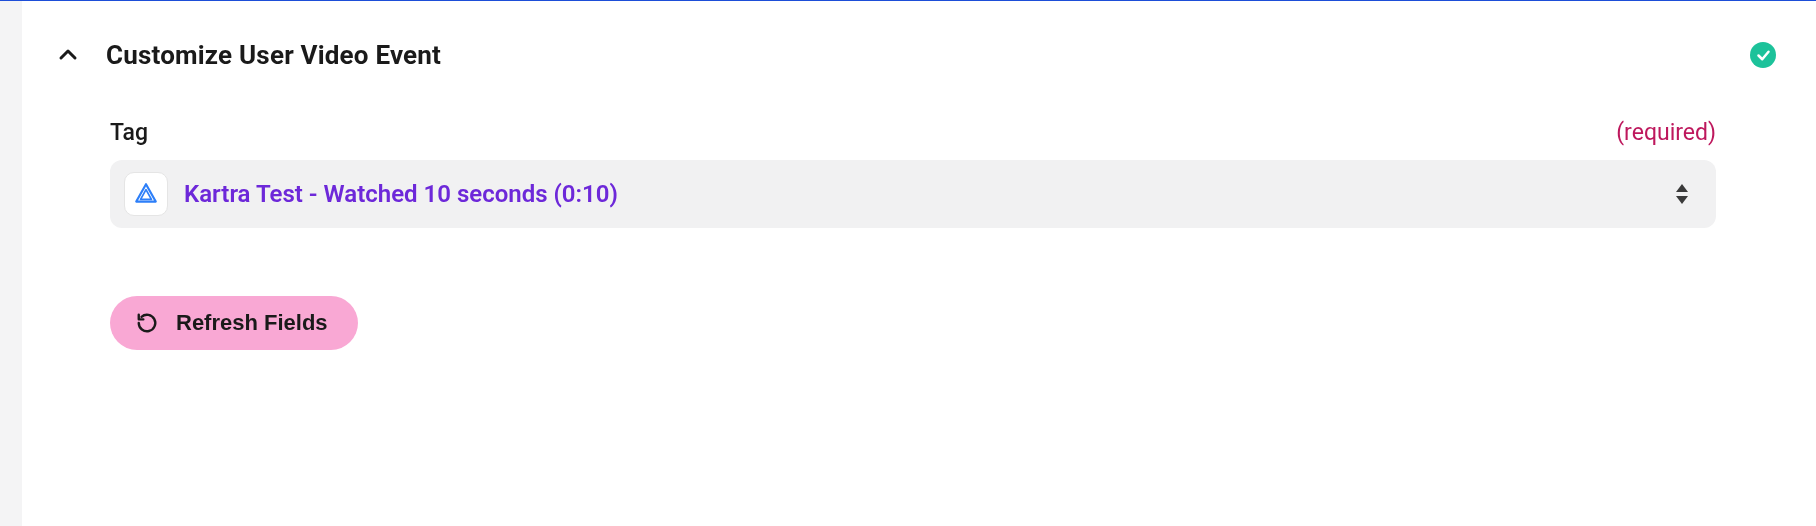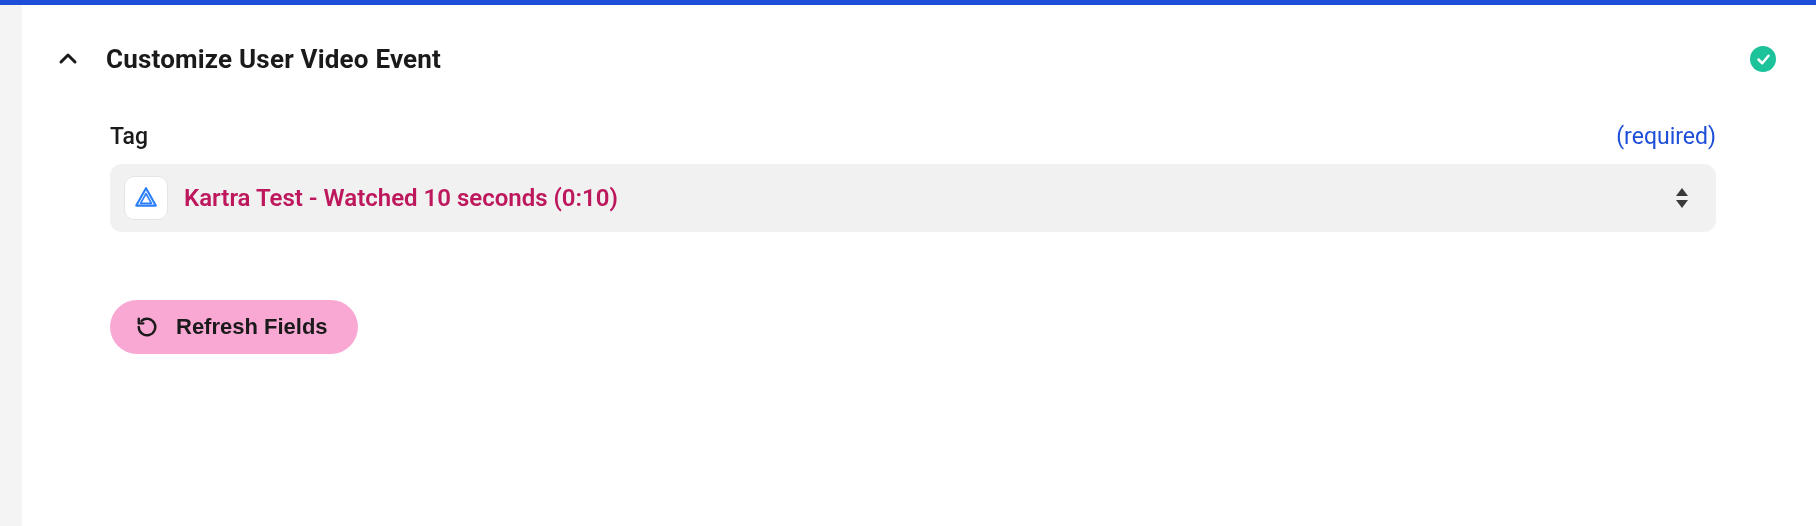--- a/index.html
+++ b/index.html
@@ -1,33 +1,33 @@
 <!DOCTYPE html>
 <html><head>
   <meta charset="utf-8">
   <style>
     * { box-sizing: border-box; margin: 0; padding: 0; }
     body { font-family: -apple-system, BlinkMacSystemFont, "Segoe UI", Roboto, Helvetica, Arial, sans-serif; background: #fff; }
-    .page { width: 1816px; height: 526px; position: relative; border-top: 5px solid #1d4ed8; }
+    .page { width: 1816px; height: 526px; position: relative; border-top: 1px solid #1d4ed8; }
     .left-rail { position: absolute; left: 0; top: 0; width: 22px; height: 100%; background: #f4f4f5; }
     .panel { position: absolute; left: 22px; top: 0; right: 0; bottom: 0; background: #fff; }
 
     .section-header { display: flex; align-items: center; padding: 36px 40px 0 28px; }
     .chevron-btn { width: 36px; height: 36px; display: flex; align-items: center; justify-content: center; background: transparent; border: none; cursor: pointer; padding: 0; }
     .section-title { font-size: 26px; font-weight: 700; color: #1a1a1a; margin-left: 20px; letter-spacing: 0.2px; }
     .status-badge { margin-left: auto; width: 26px; height: 26px; border-radius: 50%; background: #1cc29a; display: flex; align-items: center; justify-content: center; }
 
     .field-block { padding: 0 100px 0 88px; margin-top: 46px; }
     .field-label-row { display: flex; align-items: baseline; justify-content: space-between; margin-bottom: 14px; gap: 12px; }
     .field-label { font-size: 23px; font-weight: 500; color: #1a1a1a; }
-    .field-required { font-size: 23px; font-weight: 400; color: #1d4ed8; }
+    .field-required { font-size: 23px; font-weight: 400; color: #be185d; }
 
     .select-field { position: relative; width: 100%; height: 68px; background: #f1f1f2; border: none; border-radius: 12px; display: flex; align-items: center; padding: 0 60px 0 14px; cursor: pointer; }
     .select-app-icon { width: 44px; height: 44px; border-radius: 10px; background: #fff; border: 1px solid #e5e5e5; display: flex; align-items: center; justify-content: center; flex-shrink: 0; }
-    .select-value { font-size: 24px; font-weight: 600; color: #be185d; margin-left: 16px; white-space: nowrap; overflow: hidden; text-overflow: ellipsis; }
+    .select-value { font-size: 24px; font-weight: 600; color: #6d28d9; margin-left: 16px; white-space: nowrap; overflow: hidden; text-overflow: ellipsis; }
     .select-arrows { position: absolute; right: 26px; top: 50%; transform: translateY(-50%); display: flex; flex-direction: column; align-items: center; gap: 2px; }
     .select-arrows svg { display: block; }
 
     .refresh-row { padding: 0 100px 0 88px; margin-top: 68px; }
     .refresh-btn { display: inline-flex; align-items: center; gap: 18px; height: 54px; padding: 0 30px 0 26px; background: #f9a8d4; border: none; border-radius: 27px; cursor: pointer; }
     .refresh-btn span.label { font-size: 22px; font-weight: 700; color: #1a1a1a; }
   </style>
 </head>
 <body>
 

